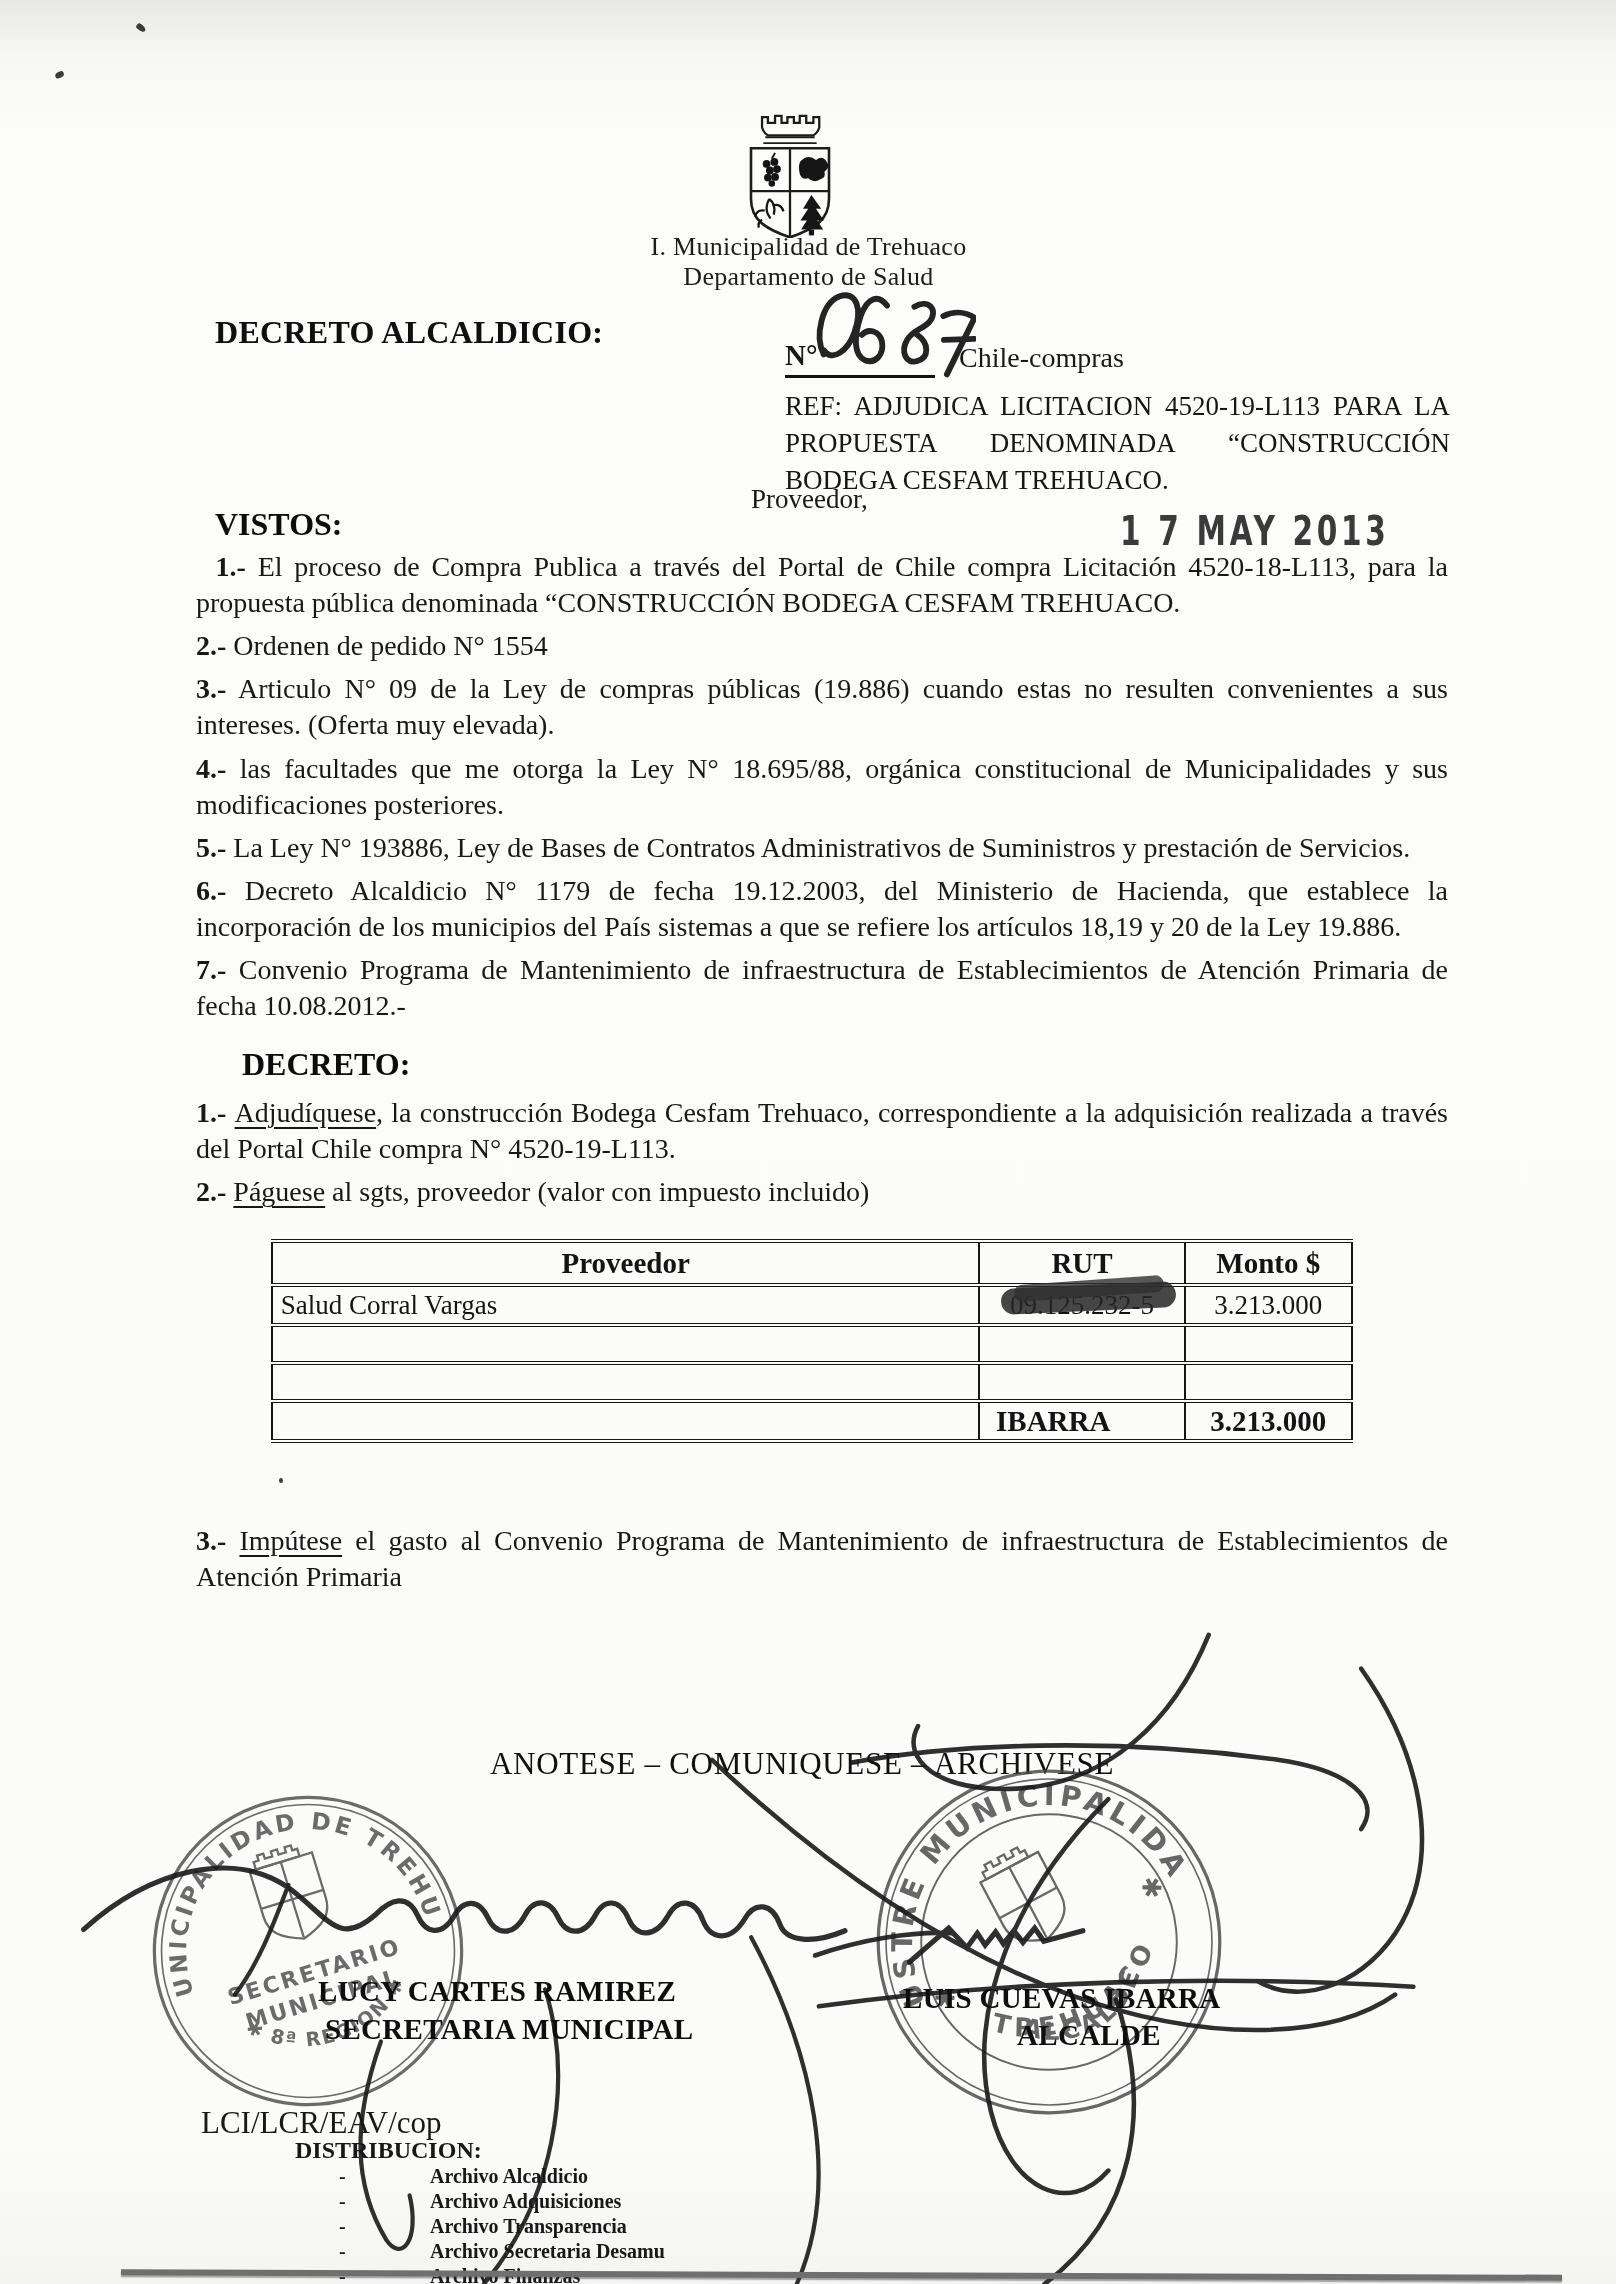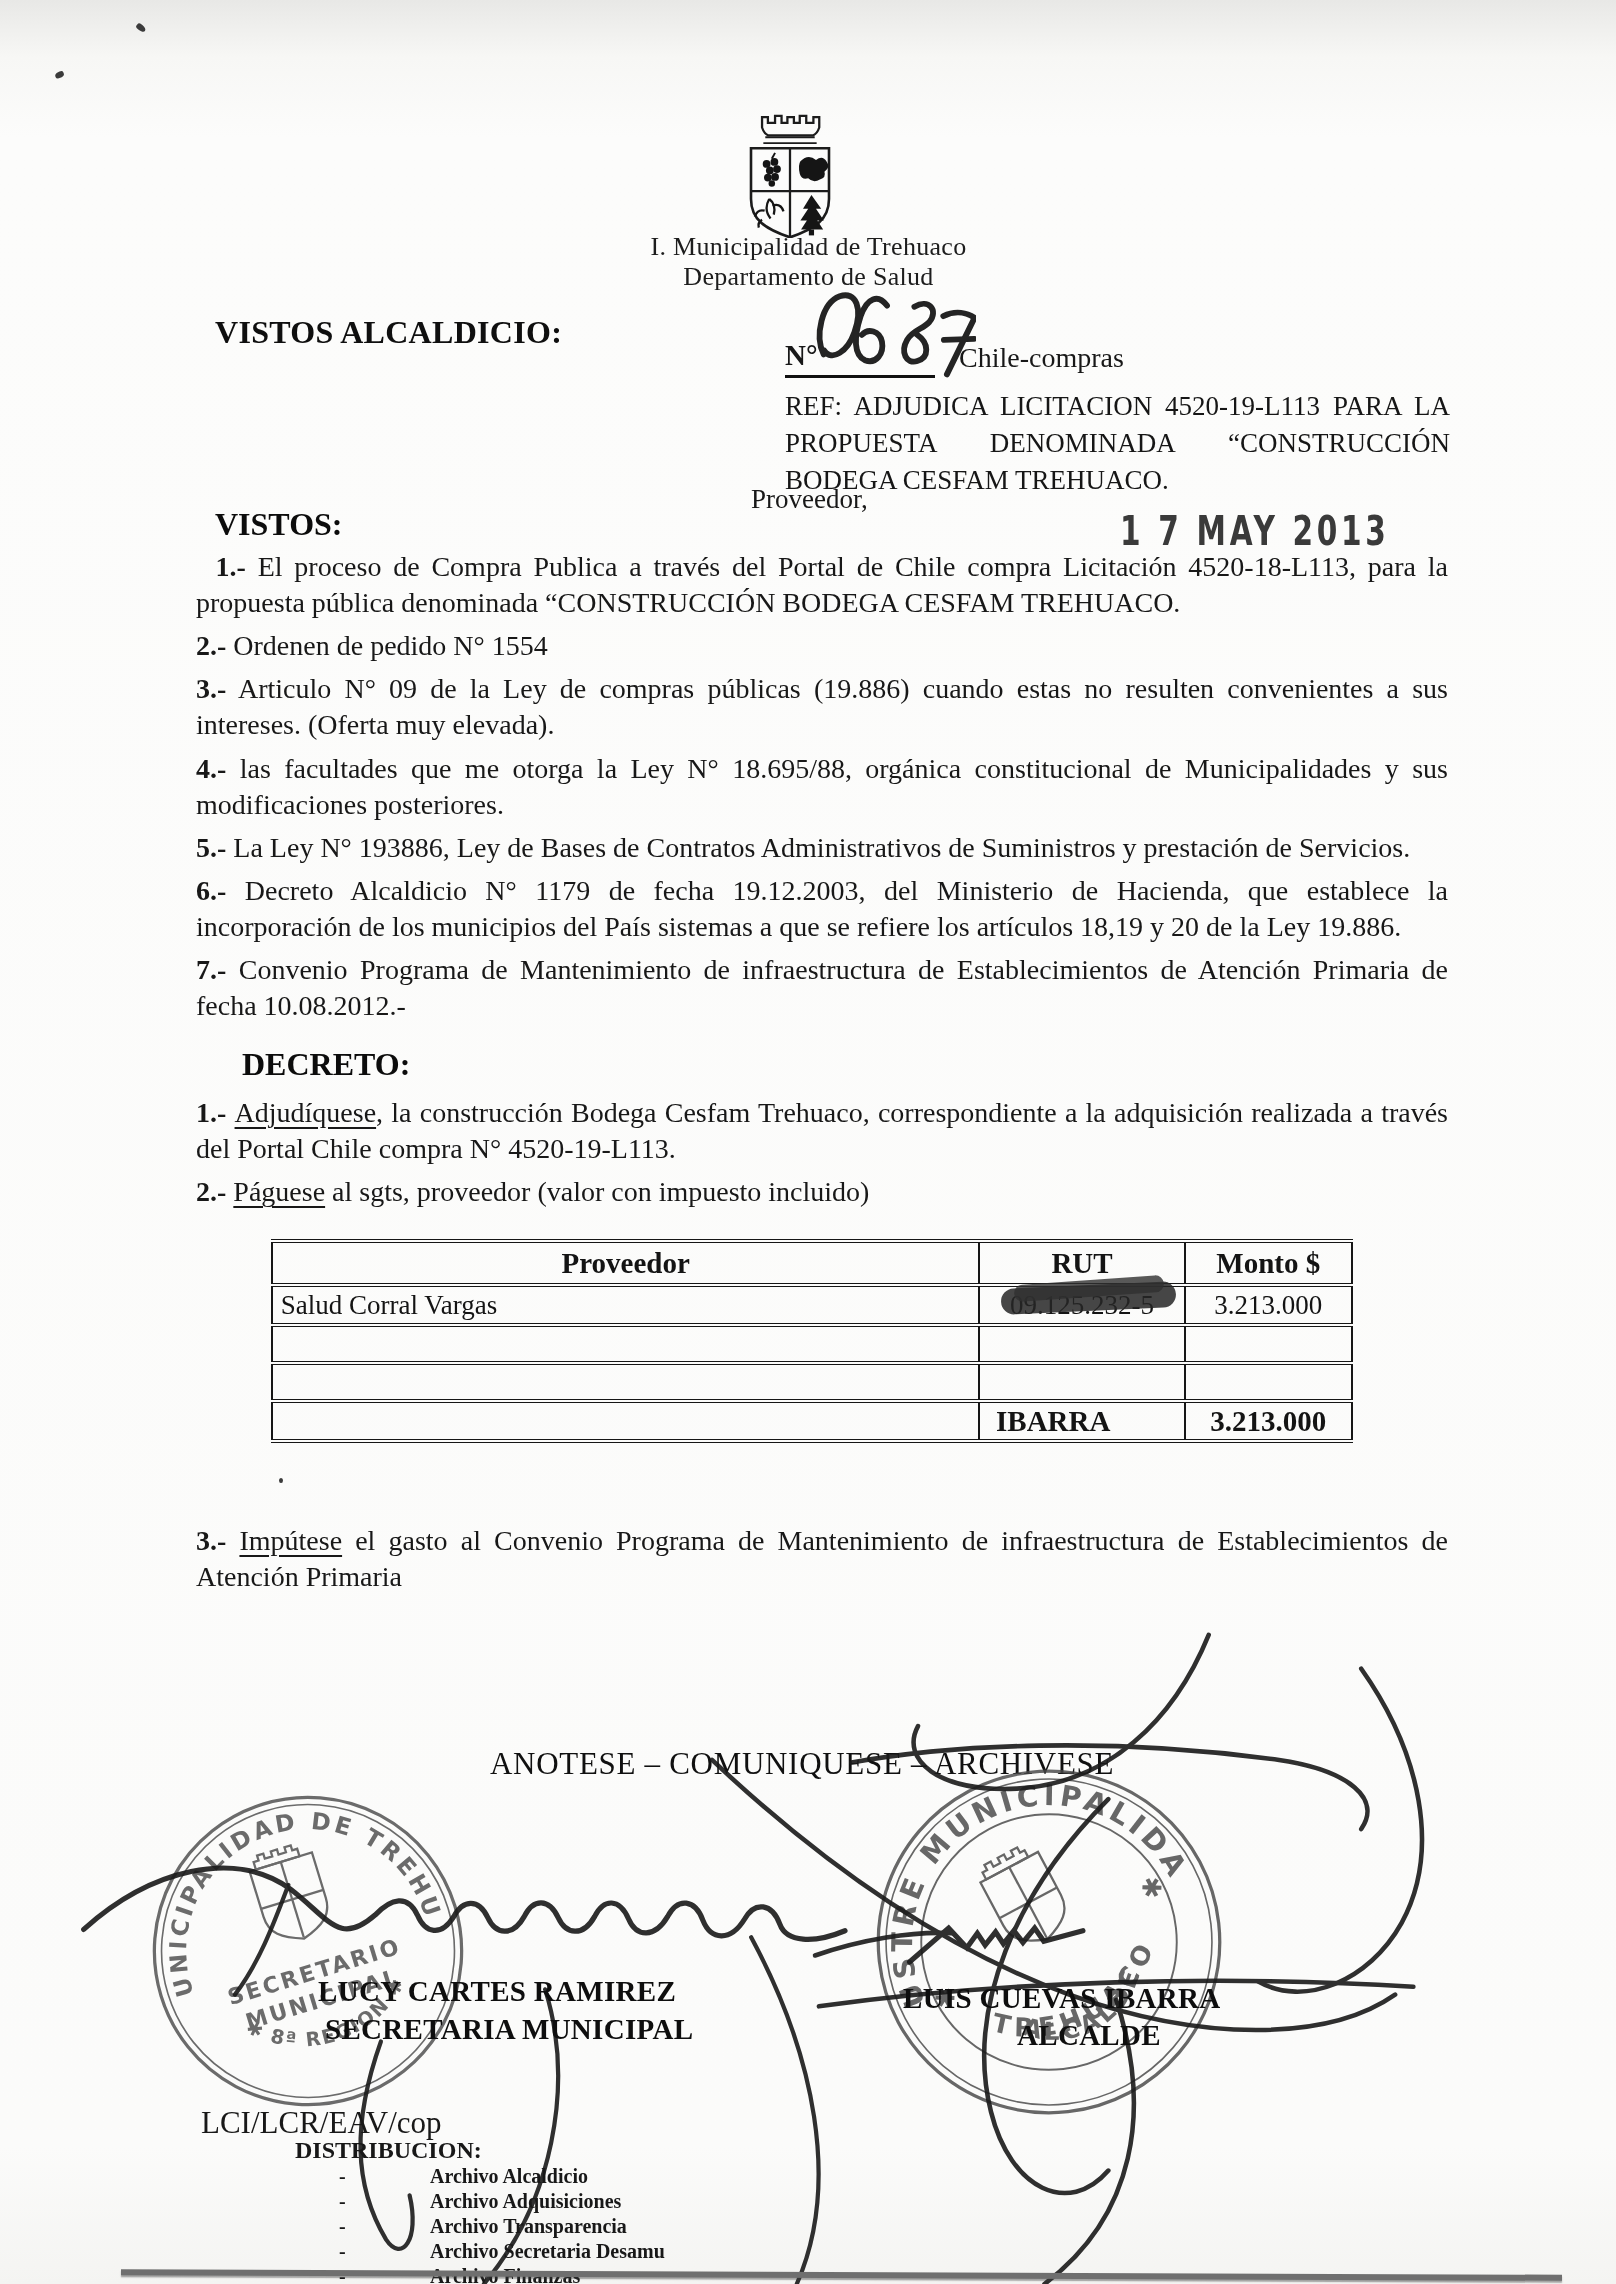--- a/index.html
+++ b/index.html
@@ -96,21 +96,21 @@
 
     <g fill="#151515">
       <path d="M133 134 l-13 21 h8 l-12 18 h10 l-9 14 h34 l-9 -14 h10 l-12 -18 h8 z"></path>
       <rect x="129" y="187" width="8" height="9"></rect>
     </g>
   </svg>
 
   <div class="abs org-line center" style="top:232px;">I. Municipalidad de Trehuaco</div>
   <div class="abs org-line center" style="top:262px;">Departamento de Salud</div>
 
-  <div class="abs decree-label" style="left:215px;top:314px;">VISTOS ALCALDICIO:</div>
+  <div class="abs decree-label" style="left:215px;top:314px;">DECRETO ALCALDICIO:</div>
   <span class="abs num-prefix" style="left:785px;top:339px;">N°</span>
   <span class="abs" style="left:815px;top:334px;width:0.7px;height:0.7px;overflow:hidden;opacity:0;">0687</span>
 
   <svg class="abs" style="left:807px;top:287px;width:169px;height:104px;" viewBox="0 0 260 160">
     <g stroke="#141414" stroke-width="9" fill="none" stroke-linecap="round" transform="rotate(8 130 80)" opacity=".93">
       <path d="M30 118 C12 92 16 40 42 26 C66 14 80 40 72 78 C66 108 44 128 30 112"></path>
       <path d="M116 30 C100 14 84 22 78 52 C72 86 76 112 94 118 C112 122 122 104 116 86 C110 70 92 68 84 80"></path>
       <path d="M158 26 C178 10 196 26 184 46 C176 58 160 62 154 78 C146 98 158 116 174 108 C192 100 188 78 168 68"></path>
       <path d="M204 34 C222 22 240 24 252 30 L222 122"></path>
       <path d="M210 70 L256 62"></path>

